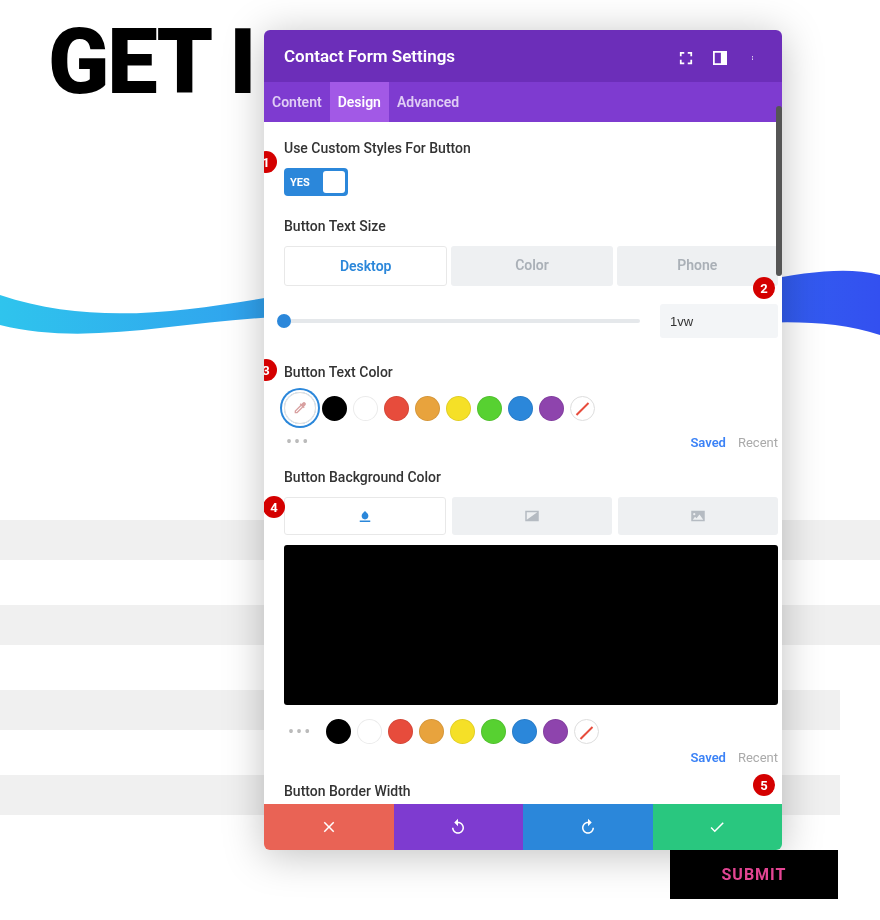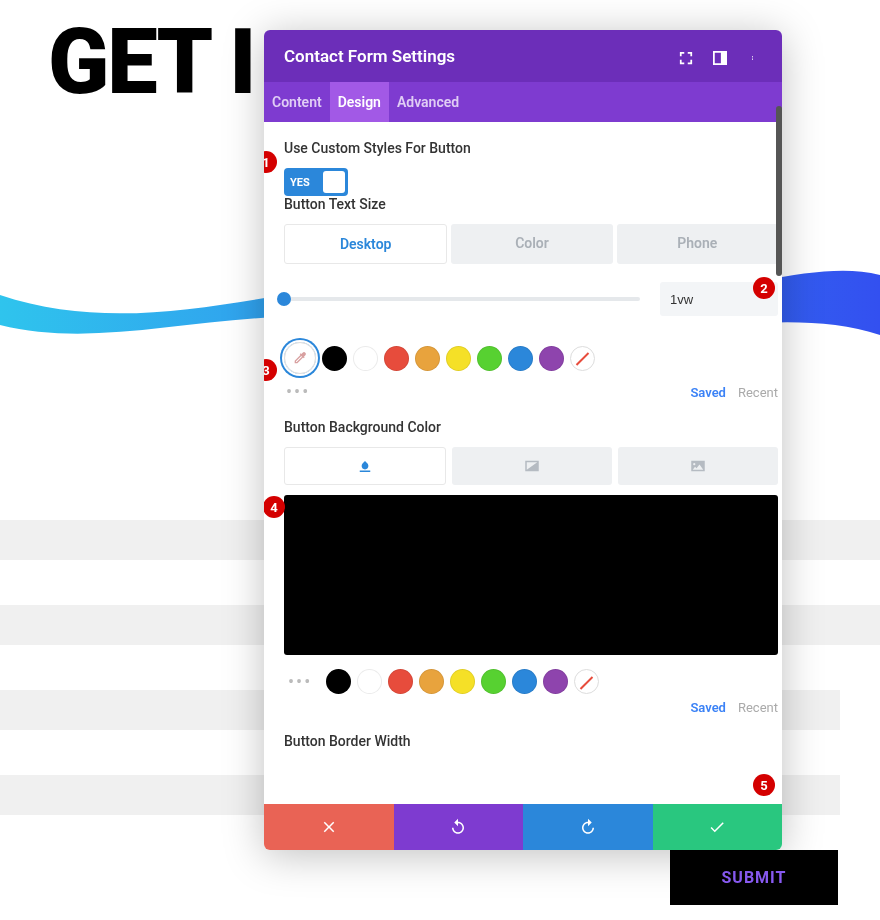--- a/index.html
+++ b/index.html
@@ -11,40 +11,40 @@
 .bg-wave svg { width: 100%; height: 100%; }
 
 .bg-field { position: absolute; background: #f0f0f0; height: 40px; }
 .bg-field.f1 { top: 520px; left: 0; width: 265px; }
 .bg-field.f1b { top: 520px; left: 780px; width: 100px; }
 .bg-field.f2 { top: 605px; left: 0; width: 265px; }
 .bg-field.f2b { top: 605px; left: 780px; width: 100px; }
 .bg-field.f3 { top: 690px; left: 0; width: 840px; }
 .bg-field.f4 { top: 775px; left: 0; width: 840px; }
 
-.bg-submit { position: absolute; top: 850px; left: 670px; width: 168px; height: 55px; background: #000; color: #8b5cf6; font-weight: 700; font-size: 16px; display: flex; align-items: center; justify-content: center; letter-spacing: 1px; }
+.bg-submit { position: absolute; top: 850px; left: 670px; width: 168px; height: 49px; background: #000; color: #ec4899; font-weight: 700; font-size: 16px; display: flex; align-items: center; justify-content: center; letter-spacing: 1px; }
 
 .panel { position: absolute; top: 30px; left: 264px; width: 518px; height: 820px; background: #fff; border-radius: 6px; box-shadow: 0 5px 40px rgba(0,0,0,0.25); z-index: 10; display: flex; flex-direction: column; overflow: hidden; }
 
 .panel-header { background: #6c2eb9; color: #fff; padding: 16px 20px; display: flex; align-items: flex-end; justify-content: space-between; }
 .panel-title { font-size: 17px; font-weight: 600; }
 .header-icons { display: flex; gap: 18px; align-items: center; }
 .header-icons span { width: 16px; height: 16px; display: flex; align-items: center; justify-content: center; cursor: pointer; }
 .header-icons svg { fill: #fff; }
 
 .tabs { background: #7e3bd0; display: flex; }
 .tab { padding: 12px 8px; color: #e0cdf5; font-size: 14px; font-weight: 600; cursor: pointer; }
 .tab.active { background: #a259e6; color: #fff; }
 
 .panel-body { flex: 1; overflow-y: auto; padding: 18px 4px 10px 20px; position: relative; }
 .scrollbar-ind { position: absolute; right: 0; top: 76px; width: 6px; height: 170px; background: #555; border-radius: 3px; }
 
 .field-label { font-size: 14px; color: #333; margin-bottom: 12px; font-weight: 500; }
 
-.toggle-row { display: flex; align-items: center; }
+.toggle-row { display: flex; align-items: center; margin-bottom: 22px; }
 .toggle { width: 64px; height: 28px; background: #2b87da; border-radius: 4px; position: relative; display: flex; align-items: center; padding: 0 6px; cursor: pointer; }
 .toggle-text { color: #fff; font-size: 11px; font-weight: 700; }
 .toggle-knob { position: absolute; right: 3px; top: 3px; width: 22px; height: 22px; background: #fff; border-radius: 3px; }
 
 .device-tabs { display: flex; gap: 4px; margin-bottom: 18px; }
 .device-tab { flex: 1; text-align: center; padding: 11px 0; font-size: 14px; font-weight: 600; border-radius: 3px; cursor: pointer; }
 .device-tab.active { background: #fff; border: 1px solid #e8e8e8; color: #2b87da; }
 .device-tab.inactive { background: #eef0f2; color: #aab0b7; }
 
 .slider-row { display: flex; align-items: center; gap: 20px; margin-bottom: 26px; }
@@ -159,20 +159,21 @@
       <div class="device-tab inactive">Color</div>
       <div class="device-tab inactive">Phone</div>
     </div>
     <div class="slider-row">
       <div class="slider-track">
           <div class="slider-thumb"></div>
         </div>
       <input class="slider-value" value="1vw" style="">
     </div>
 
+    <div class="field-label">Button Text Color</div>
     <div class="swatch-row">
       <div class="eyedrop sel">
           <svg viewBox="0 0 24 24">
             <path fill="#d8a0a0" d="M20 4c-1.1-1.1-2.9-1.1-4 0l-2 2-1-1-1.4 1.4 1 1L4 16v4h4l8.6-8.6 1 1L19 11l-1-1 2-2c1.1-1.1 1.1-2.9 0-4zM7 18H6v-1l8-8 1 1-8 8z"></path>
           </svg>
         </div>
       <div class="swatch" style="background:#000"></div>
       <div class="swatch" style="background:#fff"></div>
       <div class="swatch" style="background:#e74c3c"></div>
       <div class="swatch" style="background:#e8a33d"></div>

